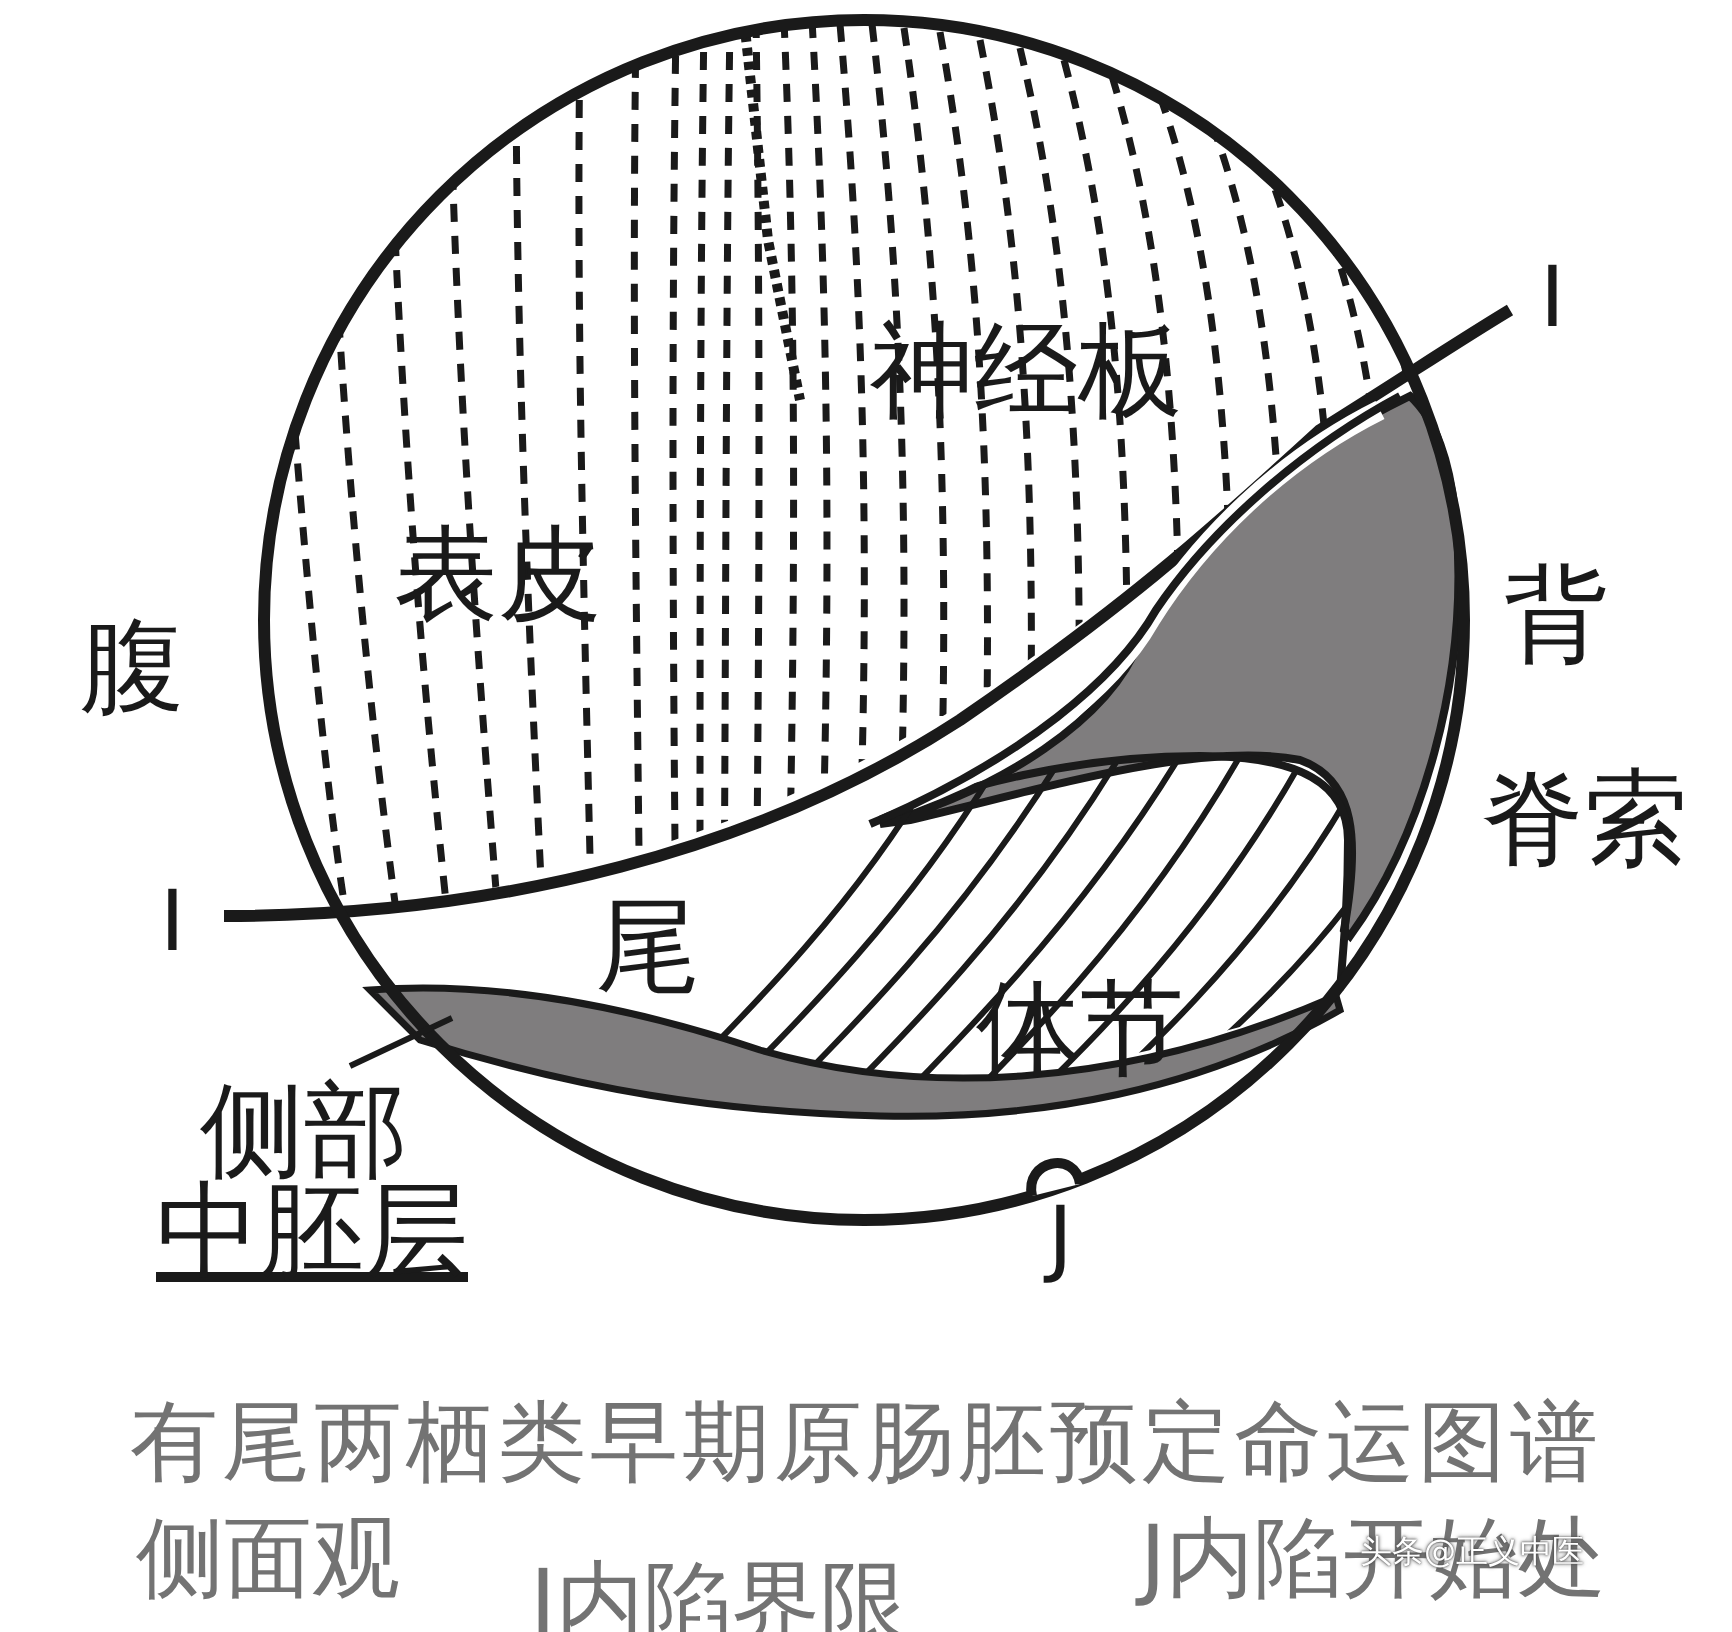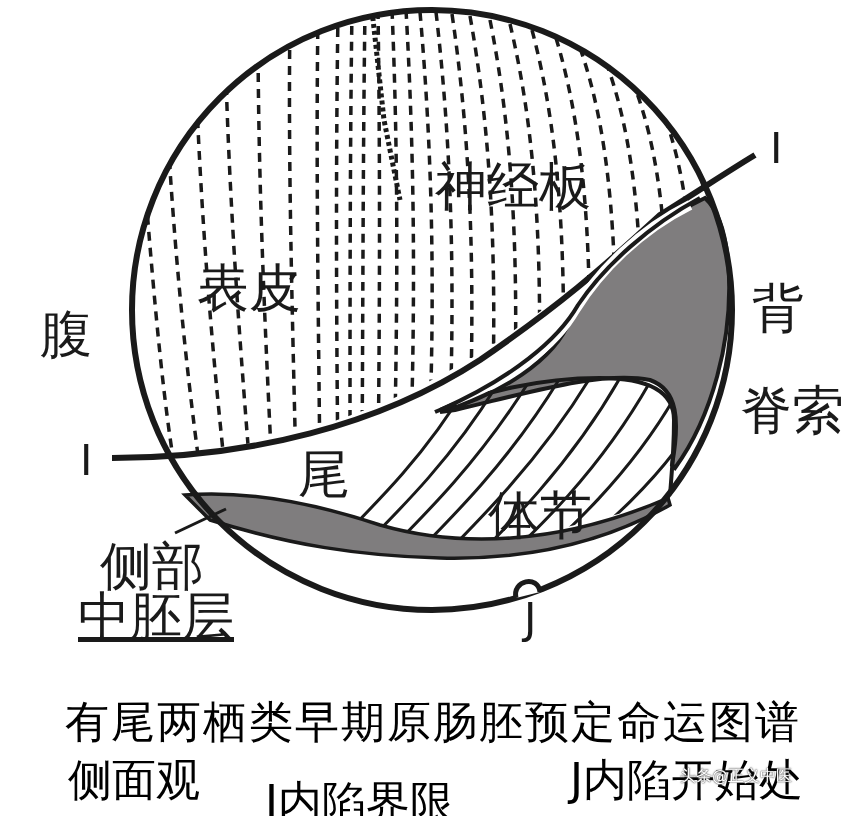--- a/index.html
+++ b/index.html
@@ -1,19 +1,19 @@
 <!DOCTYPE html>
 <html><head>
 <meta charset="utf-8">
 <style>
   html,body{margin:0;padding:0;background:#ffffff;}
   body{width:866px;height:816px;position:relative;overflow:hidden;font-family:"DejaVu Sans","Liberation Sans",sans-serif;color:#1a1a1a;}
   #diagram{position:absolute;left:0;top:0;width:866px;height:680px;}
   .lbl{position:absolute;font-size:52px;line-height:1;color:#1a1a1a;white-space:nowrap;}
-  .caption{position:absolute;left:0;width:866px;font-size:44px;line-height:1;color:#000000;white-space:nowrap;}
+  .caption{position:absolute;left:0;width:866px;font-size:44px;line-height:1;color:#737373;white-space:nowrap;}
   #cap1{top:700px;text-align:center;letter-spacing:2px;}
   #cap2{top:758px;}
   #cap2 span{position:absolute;top:0;}
   .wm{position:absolute;left:680px;top:766px;font-size:16px;color:#ffffff;text-shadow:0 0 2px #555,0 0 1px #333;white-space:nowrap;}
 </style>
 </head>
 <body>
 
 <svg id="diagram" viewBox="0 0 866 680" width="866" height="680" xmlns="http://www.w3.org/2000/svg">
   <defs>

